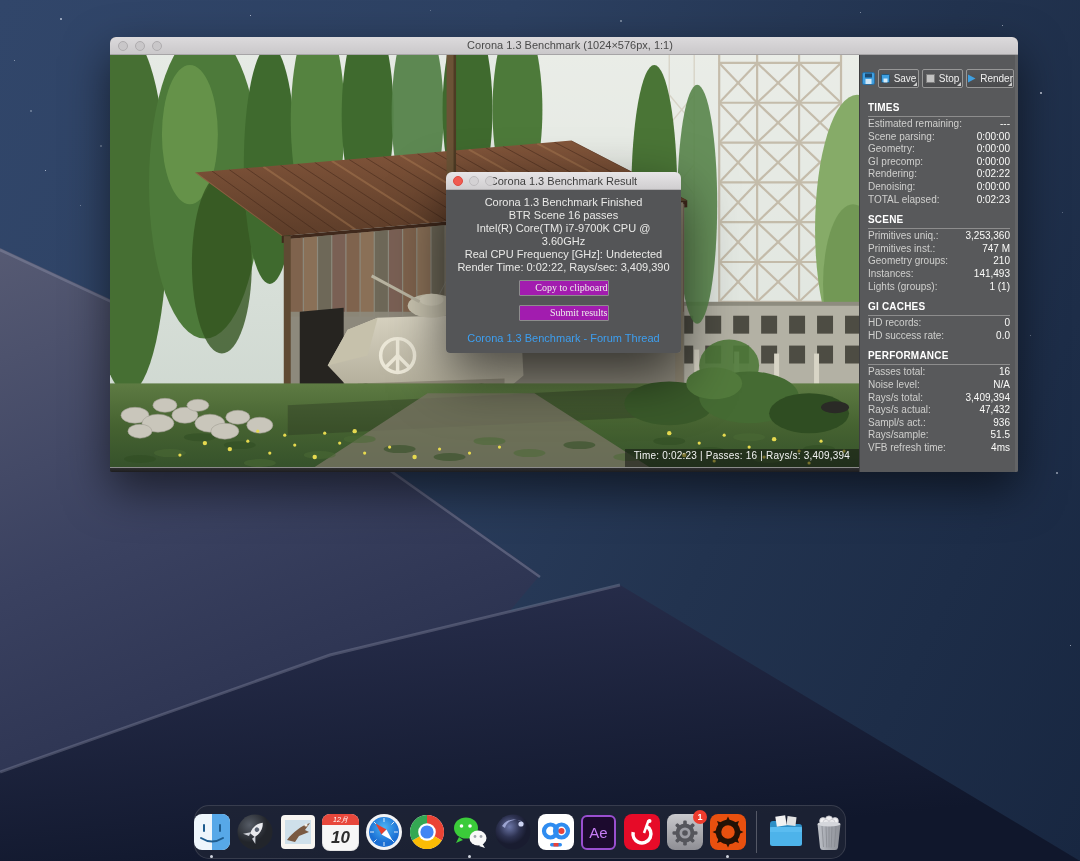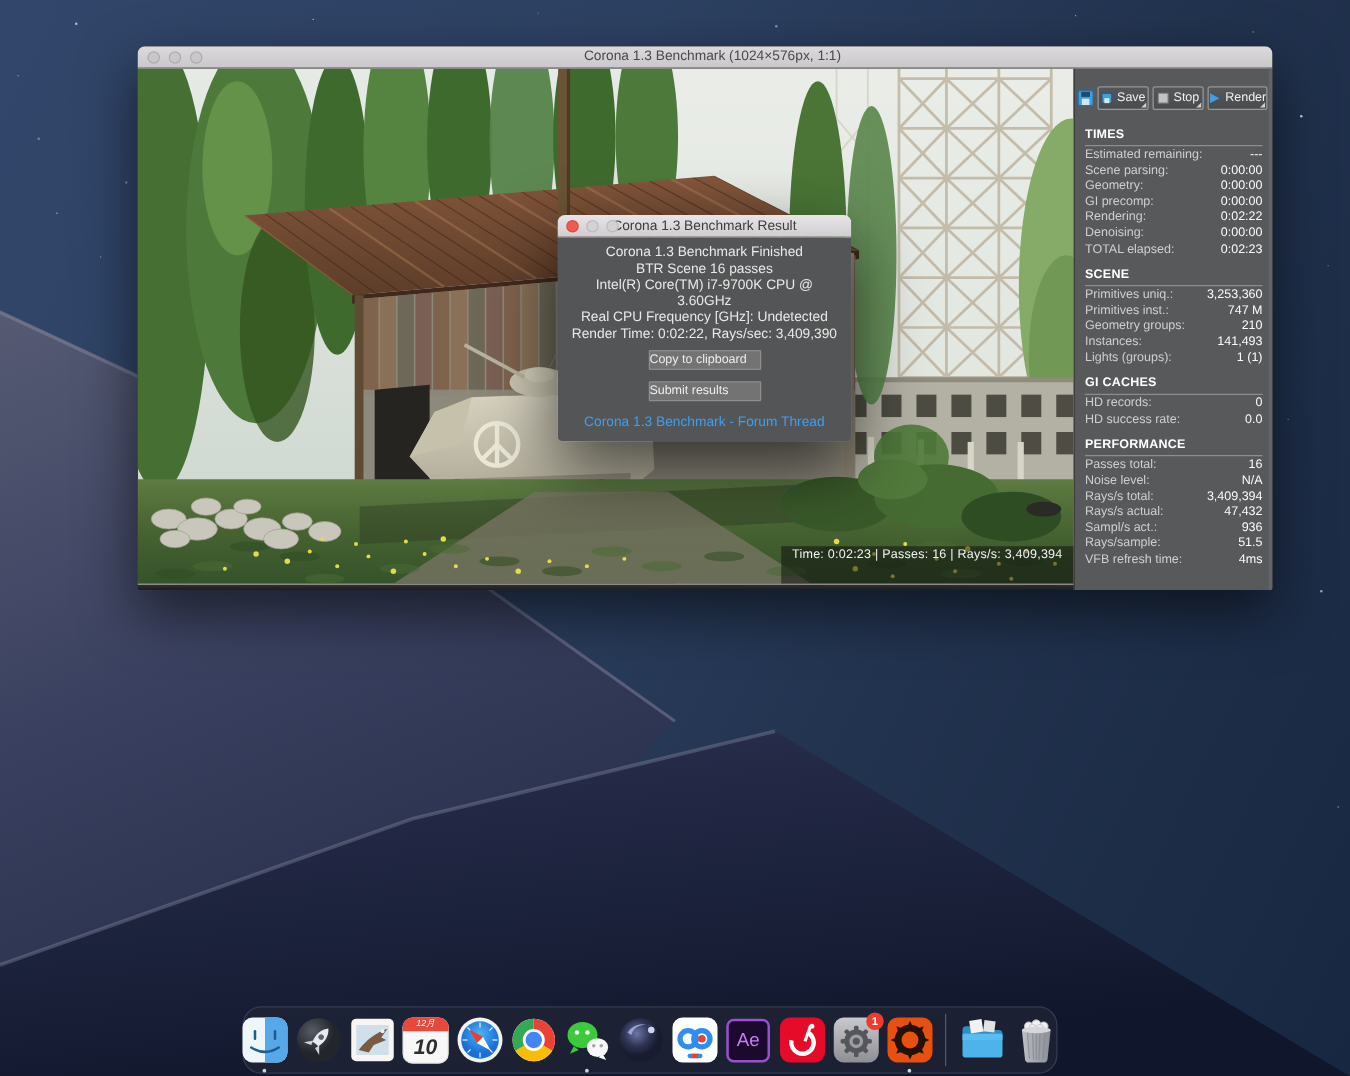--- a/index.html
+++ b/index.html
@@ -18,21 +18,21 @@
     display:flex;flex-direction:column;overflow:hidden;background:#333;}
   .titlebar{height:17px;flex:0 0 17px;background:linear-gradient(#dcdadc,#cac8ca);
     border-bottom:1px solid #a6a4a6;position:relative;display:flex;align-items:center;justify-content:center;}
   .titlebar .title{font-size:11px;color:#4a4a4a;line-height:17px;margin-left:12px;}
   .lights{position:absolute;left:8px;top:0;height:100%;display:flex;align-items:center;gap:7px;}
   .light{width:10px;height:10px;border-radius:50%;background:#c9c7c9;border:1px solid #aeacae;box-sizing:border-box;}
   .win-body{flex:1;display:flex;min-height:0;}
   .viewport{flex:1;position:relative;display:flex;flex-direction:column;min-width:0;}
   .render-area{flex:1;position:relative;overflow:hidden;border-bottom:1px solid #8a8a8a;}
   .render-area svg{position:absolute;inset:0;width:100%;height:100%;}
-  .vfb-status{position:absolute;right:0;bottom:0;height:30px;line-height:14px;
+  .vfb-status{position:absolute;right:0;bottom:0;height:18px;line-height:14px;
     background:rgba(12,12,12,.5);color:#f2f2f2;font-size:10px;padding:0 9px;letter-spacing:.2px;}
   .win-footer{flex:0 0 4px;background:linear-gradient(#2e2e30,#1d1d1f);}
 
   
   .sidebar{flex:0 0 158px;background:#58595b;display:flex;flex-direction:column;
     border-left:1px solid #3e3e40;position:relative;}
   .sidebar::after{content:"";position:absolute;right:0;top:0;bottom:0;width:3px;background:#636466;}
   .toolbar{height:23px;display:flex;align-items:center;gap:3px;padding:12px 4px 0 2px;flex:0 0 23px;}
   .disk-glyph{width:13px;height:13px;flex:0 0 13px;}
   .tb-btn{flex:1;height:17px;background:linear-gradient(#56575a,#4a4b4d);border:1px solid #979797;
@@ -53,23 +53,23 @@
     box-shadow:0 22px 55px rgba(0,0,0,.65);overflow:hidden;z-index:5;}
   .dlg-titlebar{height:17px;background:linear-gradient(#e7e5e7,#d0ced0);border-bottom:1px solid #b2b0b2;
     position:relative;display:flex;align-items:center;justify-content:center;}
   .dlg-titlebar .title{font-size:11px;color:#3d3d3d;}
   .dlg-lights{position:absolute;left:7px;top:0;height:100%;display:flex;align-items:center;gap:6px;}
   .dlg-light{width:10px;height:10px;border-radius:50%;box-sizing:border-box;}
   .dlg-close{background:#f05b51;border:1px solid #dd4a40;}
   .dlg-dim{background:#d4d2d4;border:1px solid #bdbbbd;}
   .dlg-body{background:#545557;padding:6px 8px 9px 8px;text-align:center;}
   .dlg-line{color:#e9e9e7;font-size:11px;line-height:13px;}
-  .dlg-btn{display:block;width:90px;height:16px;margin:6px auto 0 auto;background:#737373;
+  .dlg-btn{display:block;width:90px;height:16px;margin:6px auto 0 auto;background:#a21caf;
     border:1px solid #8d8d8d;border-radius:1px;color:#ededeb;font-size:10px;line-height:14px;
-    text-align:left;cursor:default;box-sizing:border-box;}
+    text-align:right;cursor:default;box-sizing:border-box;font-family:Liberation Serif, serif;}
   .dlg-btn.second{margin-top:9px;}
   .dlg-link{margin-top:11px;font-size:11px;color:#3d9ff0;cursor:pointer;}
 
   
   .dock{position:absolute;left:194px;bottom:2px;width:652px;height:54px;
     background:rgba(32,37,54,.72);border:1px solid rgba(255,255,255,.12);border-radius:15px;
     display:flex;align-items:center;justify-content:center;gap:4px;padding:0 6px;box-sizing:border-box;}
   .dock-item{width:39px;height:39px;position:relative;flex:0 0 39px;display:flex;
     align-items:center;justify-content:center;cursor:pointer;}
   .dock-item svg{width:38px;height:38px;display:block;}

